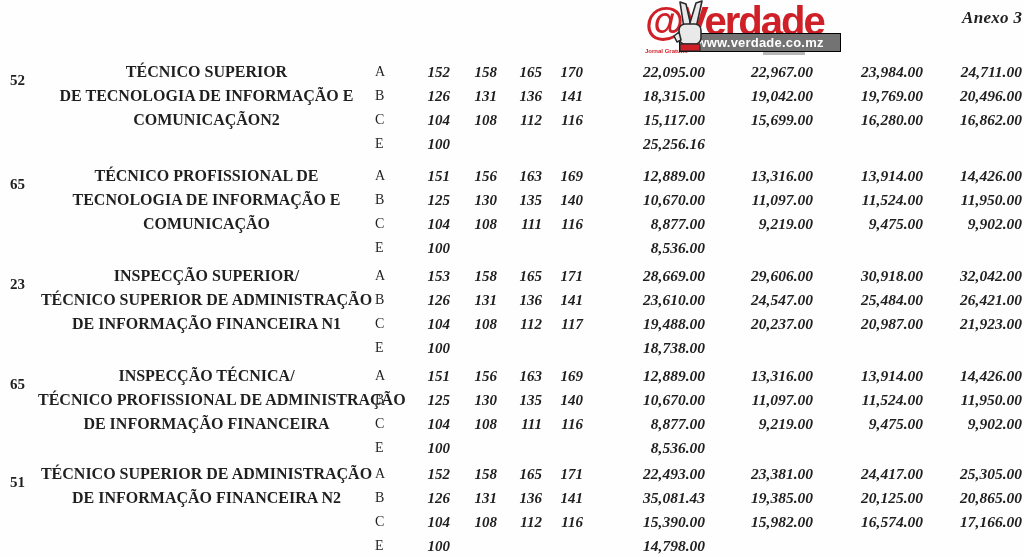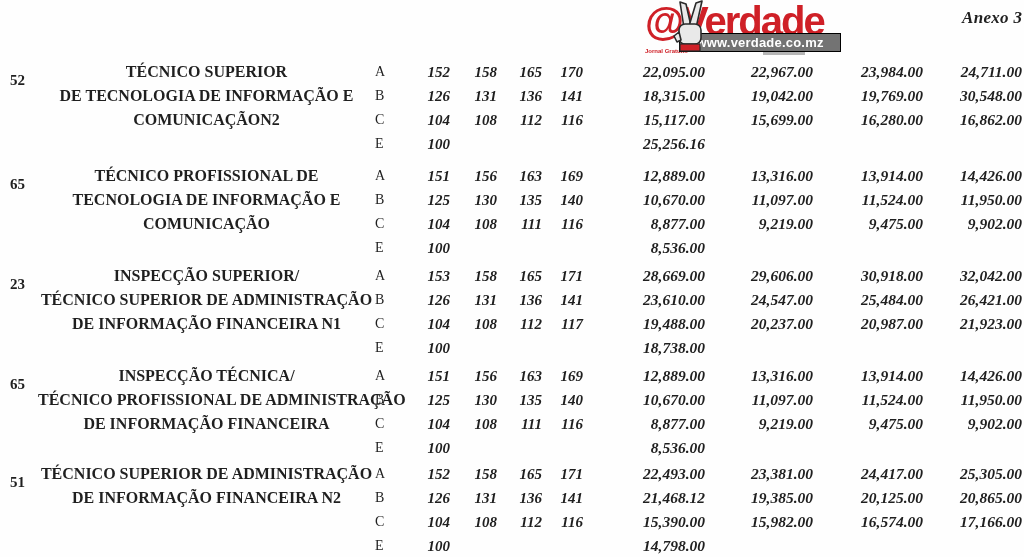--- a/index.html
+++ b/index.html
@@ -73,21 +73,21 @@
         <span class="c-id"></span>
         <span class="c-title">DE TECNOLOGIA DE INFORMAÇÃO E</span>
         <span class="c-letter">B</span>
         <span class="c-idx">126</span>
         <span class="c-idx">131</span>
         <span class="c-idx">136</span>
         <span class="c-idx">141</span>
         <span class="c-money">18,315.00</span>
         <span class="c-money">19,042.00</span>
         <span class="c-money">19,769.00</span>
-        <span class="c-money">30,548.00</span>
+        <span class="c-money">20,496.00</span>
         <span class="c-id"></span>
         <span class="c-title">COMUNICAÇÃON2</span>
         <span class="c-letter">C</span>
         <span class="c-idx">104</span>
         <span class="c-idx">108</span>
         <span class="c-idx">112</span>
         <span class="c-idx">116</span>
         <span class="c-money">15,117.00</span>
         <span class="c-money">15,699.00</span>
         <span class="c-money">16,280.00</span>
@@ -254,21 +254,21 @@
         <span class="c-money">23,381.00</span>
         <span class="c-money">24,417.00</span>
         <span class="c-money">25,305.00</span>
         <span class="c-id"></span>
         <span class="c-title">DE INFORMAÇÃO FINANCEIRA N2</span>
         <span class="c-letter">B</span>
         <span class="c-idx">126</span>
         <span class="c-idx">131</span>
         <span class="c-idx">136</span>
         <span class="c-idx">141</span>
-        <span class="c-money">21,468.12</span>
+        <span class="c-money">35,081.43</span>
         <span class="c-money">19,385.00</span>
         <span class="c-money">20,125.00</span>
         <span class="c-money">20,865.00</span>
         <span class="c-id"></span>
         <span class="c-title"></span>
         <span class="c-letter">C</span>
         <span class="c-idx">104</span>
         <span class="c-idx">108</span>
         <span class="c-idx">112</span>
         <span class="c-idx">116</span>

